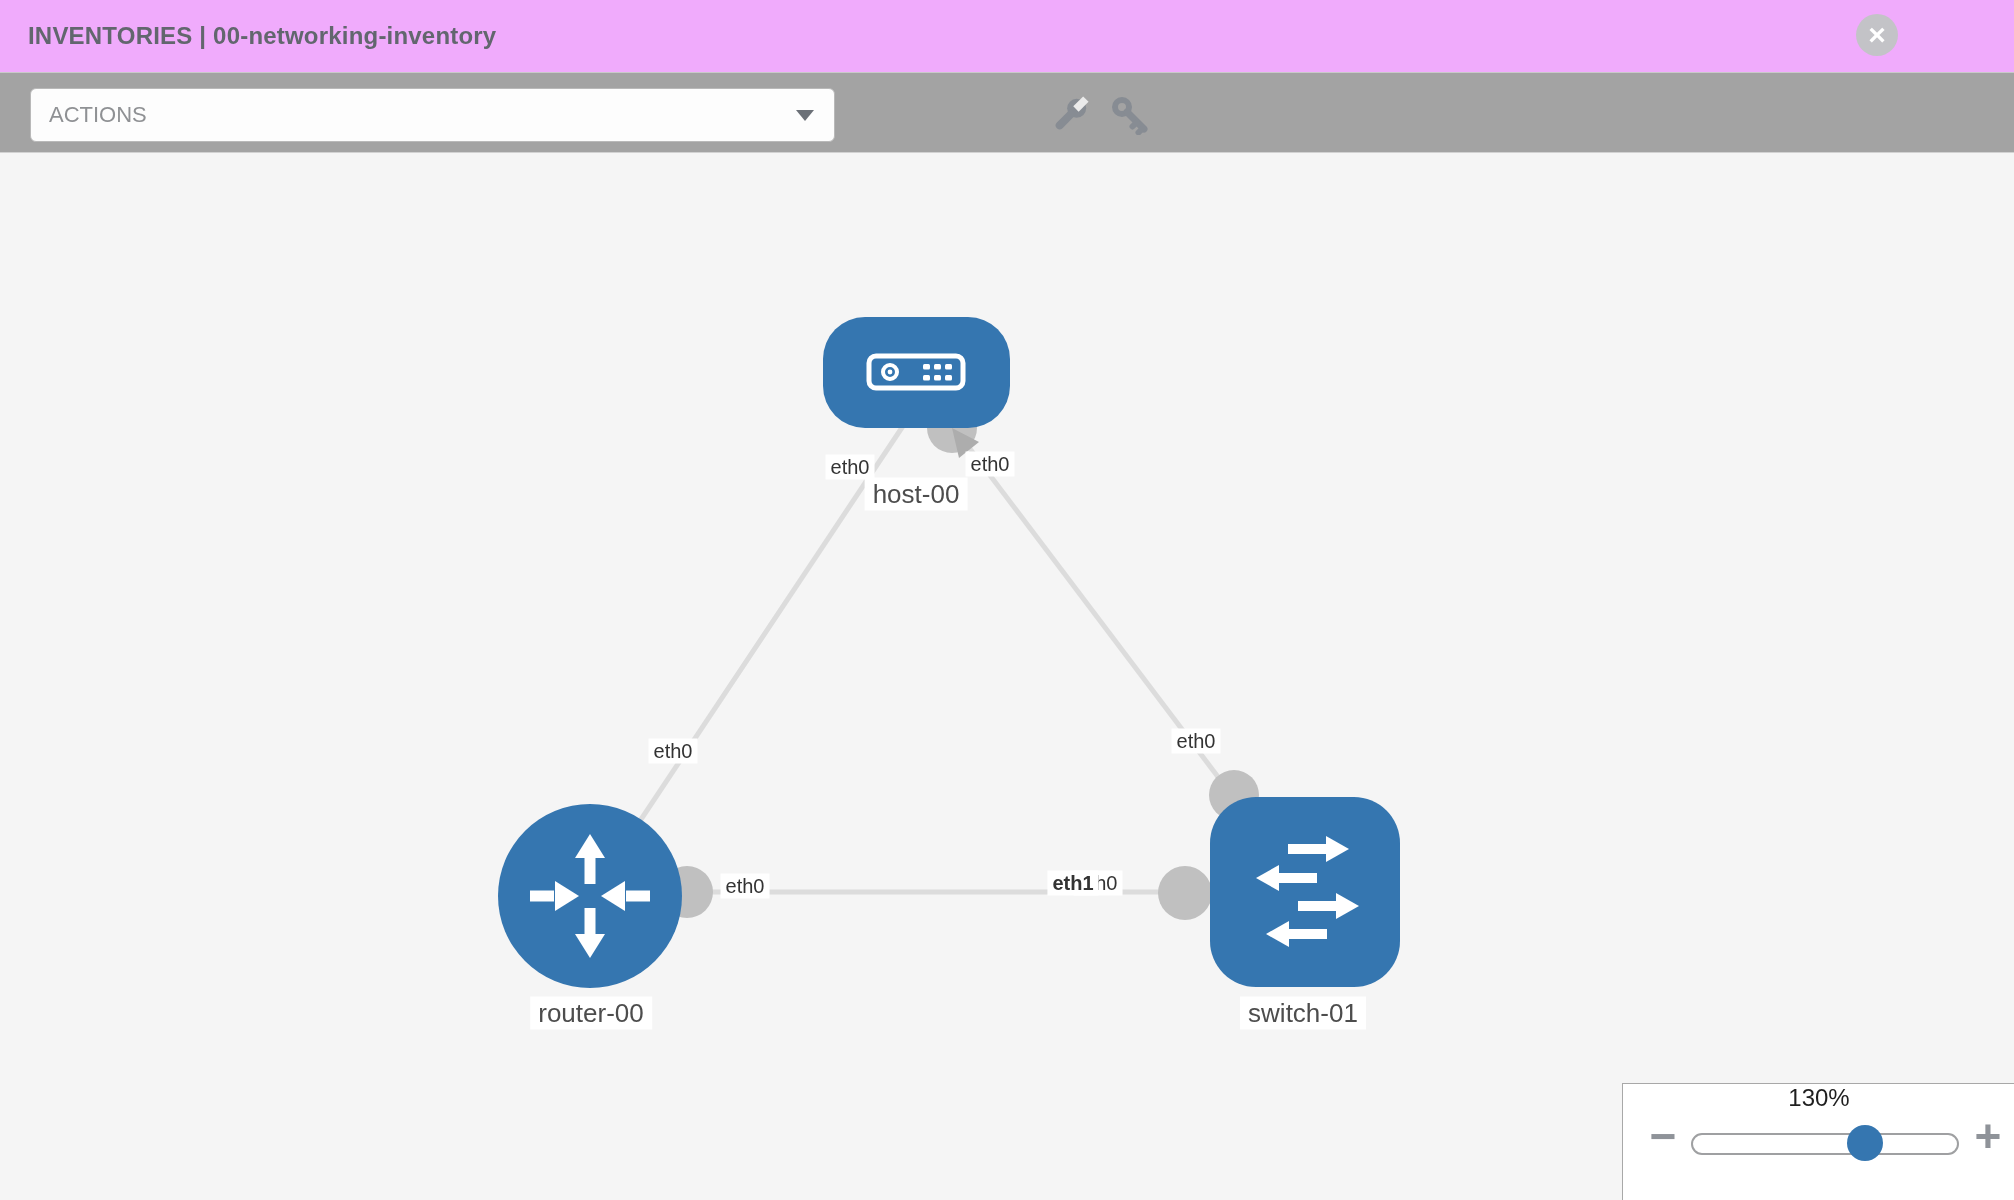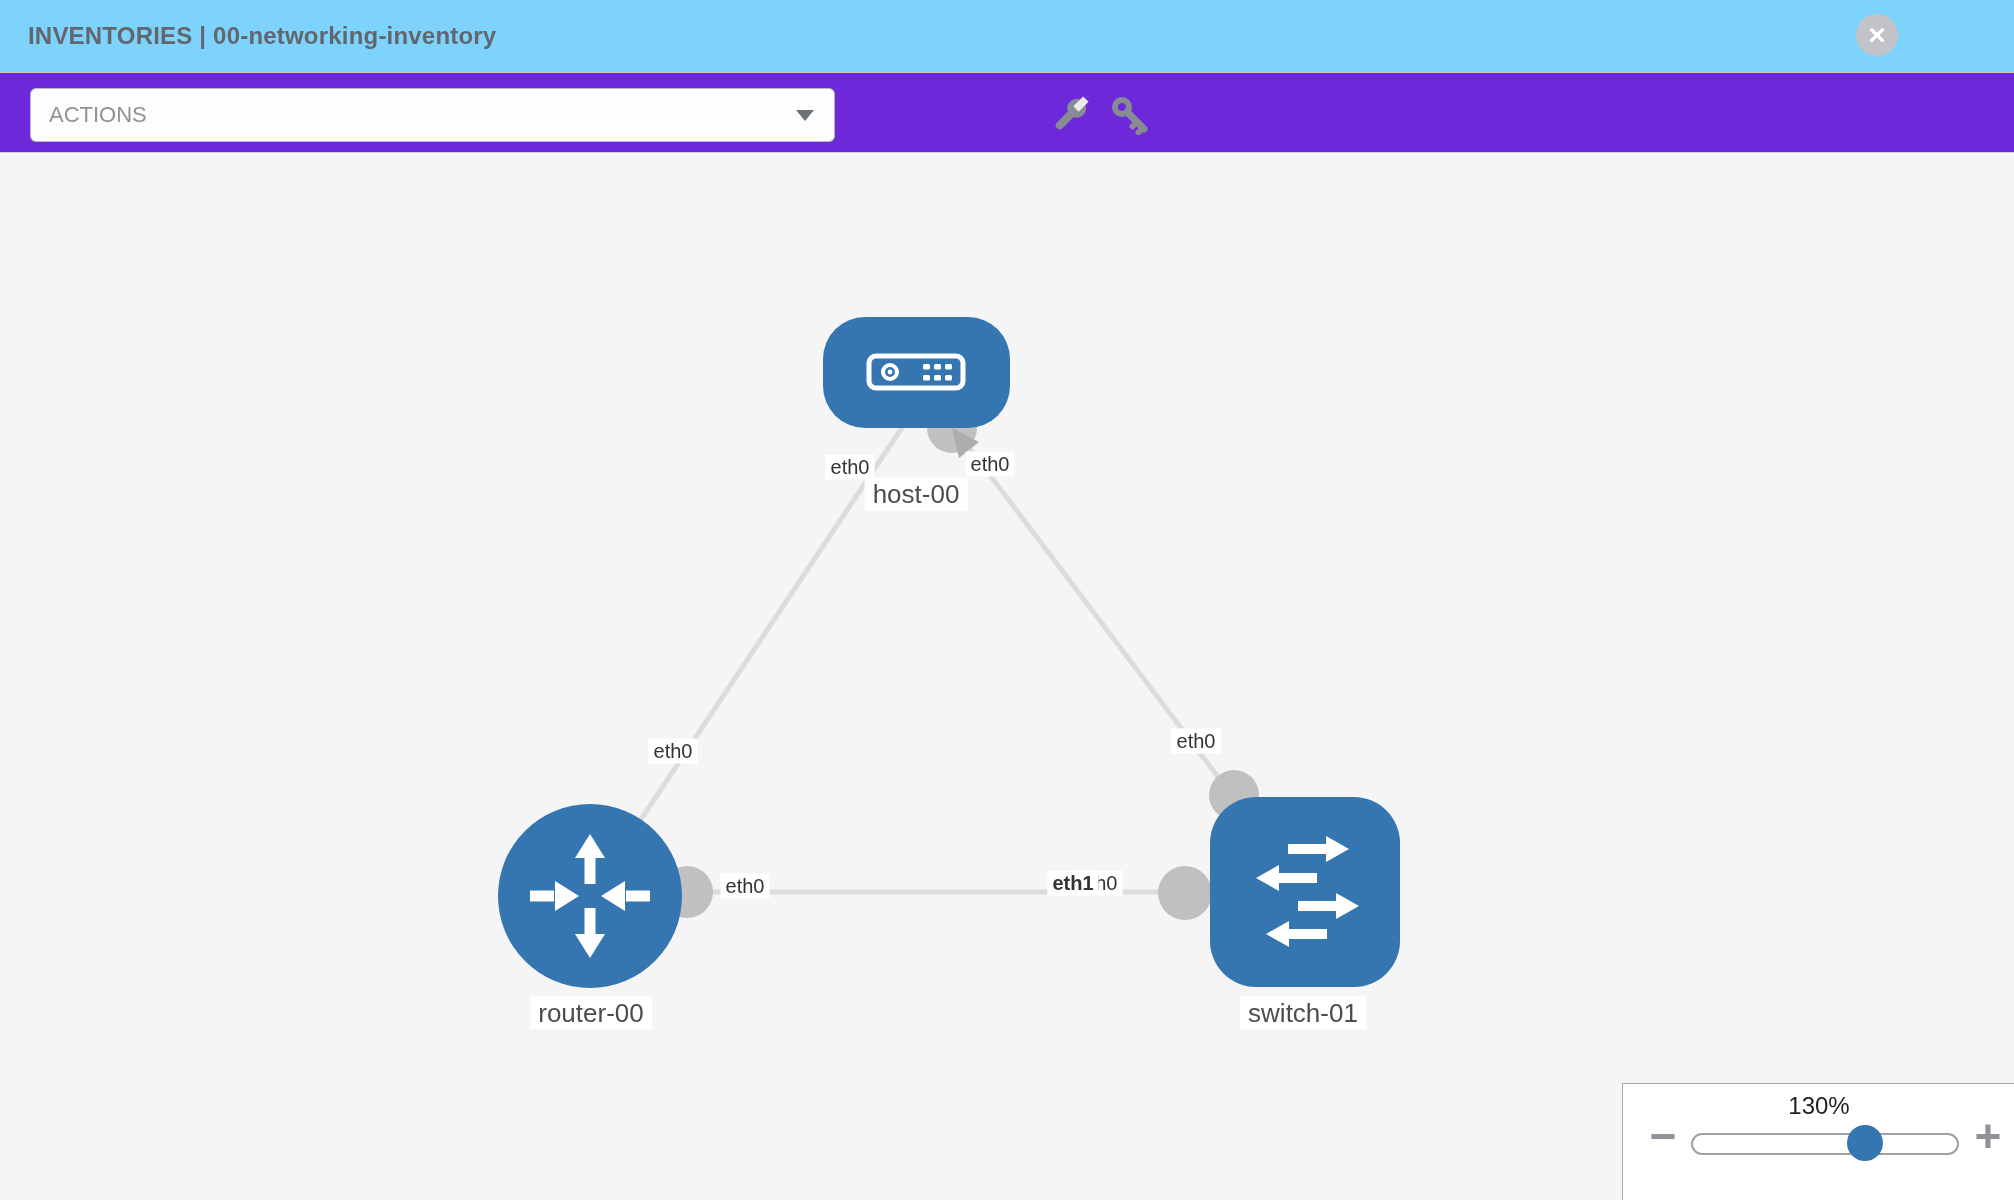--- a/index.html
+++ b/index.html
@@ -1,28 +1,28 @@
 <!DOCTYPE html>
 <html><head>
 <meta charset="utf-8">
 <style>
   html,body{margin:0;padding:0;background:#fff;}
   .window{position:relative;width:2014px;height:1200px;overflow:hidden;background:#fff;
           font-family:"Liberation Sans","DejaVu Sans",sans-serif;}
 
   
-  .hdr{position:absolute;left:0;top:0;width:100%;height:72px;background:#7dd3fc;}
+  .hdr{position:absolute;left:0;top:0;width:100%;height:72px;background:#f0abfc;}
   .hdr h1{position:absolute;left:28px;top:0;height:72px;line-height:72px;margin:0;
           font-size:24px;font-weight:700;color:#62666e;letter-spacing:.2px;}
   .close-btn{position:absolute;right:116px;top:14px;width:42px;height:42px;border:none;
              border-radius:50%;background:#c3c3c7;color:#fff;font-size:30px;font-weight:700;
              line-height:40px;text-align:center;padding:0;cursor:pointer;}
 
   
-  .toolbar{position:absolute;left:0;top:72px;width:100%;height:81px;background:#6d28d9;
+  .toolbar{position:absolute;left:0;top:72px;width:100%;height:81px;background:#a3a3a3;
            border-top:1px solid #c9c9c9;border-bottom:1px solid #d2d2d2;box-sizing:border-box;}
   .select{position:absolute;top:15px;height:54px;background:#fdfdfd;border:1px solid #b9b9b9;
           border-radius:6px;box-sizing:border-box;cursor:pointer;}
   .select .lbl{position:absolute;left:18px;top:0;line-height:52px;font-size:22px;color:#8f9194;}
   .caret{position:absolute;right:20px;top:21px;width:0;height:0;
          border-left:9px solid transparent;border-right:9px solid transparent;
          border-top:11px solid #6b7077;}
   .sel-actions{left:30px;width:805px;}
   .sel-search{left:1182px;width:708px;}
   .tool-btn{position:absolute;top:22px;width:44px;height:40px;background:transparent;border:none;
@@ -36,21 +36,21 @@
   .canvas svg.topo{position:absolute;left:0;top:0;}
 
   
   .glabel{position:absolute;transform:translate(-50%,-50%);background:#ffffff;color:#333;
           white-space:nowrap;font-size:20px;line-height:23px;padding:1px 5px;}
   .glabel.node{font-size:26px;line-height:29px;padding:2px 8px;color:#4d4d4d;}
 
   
   .zoombox{position:absolute;left:1622px;top:930px;width:400px;height:140px;background:#fff;
            border:1px solid #a8a8a8;box-sizing:border-box;}
-  .zoom-level{width:392px;margin-top:8px;text-align:center;font-size:24px;color:#1f1f1f;}
+  .zoom-level{width:392px;text-align:center;font-size:24px;color:#1f1f1f;}
   .zoom-minus,.zoom-plus{position:absolute;top:30px;width:44px;height:44px;border:none;background:transparent;
            color:#8f9399;font-weight:700;font-size:46px;line-height:44px;text-align:center;padding:0;cursor:pointer;}
   .zoom-minus{left:18px;}
   .zoom-plus{left:343px;}
   .zoom-track{position:absolute;left:68px;top:49px;width:268px;height:22px;background:#fff;
               border:2px solid #9fa0a2;border-radius:12px;box-sizing:border-box;cursor:pointer;}
   .zoom-handle{position:absolute;left:154px;top:-10px;width:36px;height:36px;border-radius:50%;
                background:#3576b0;cursor:grab;}
 </style>
 </head>

